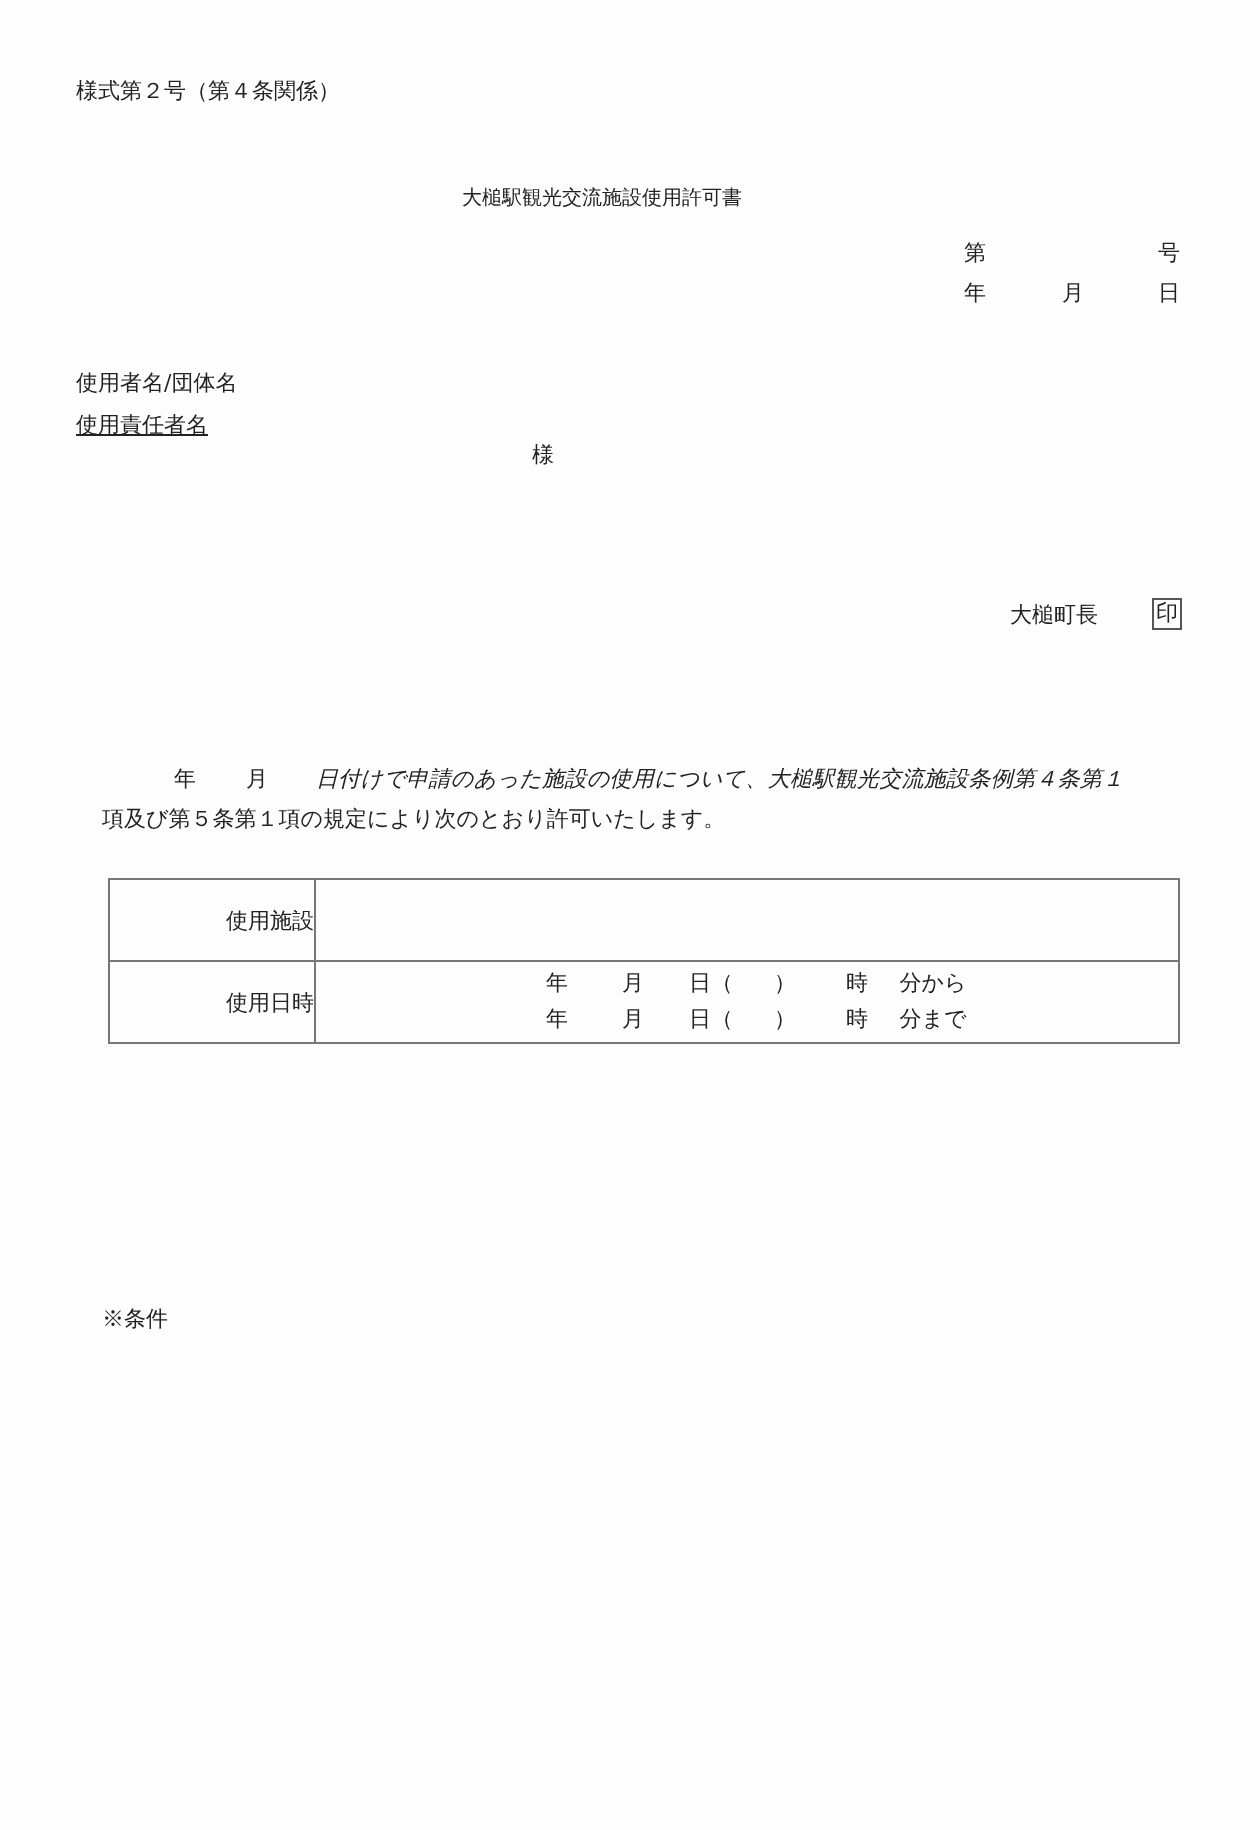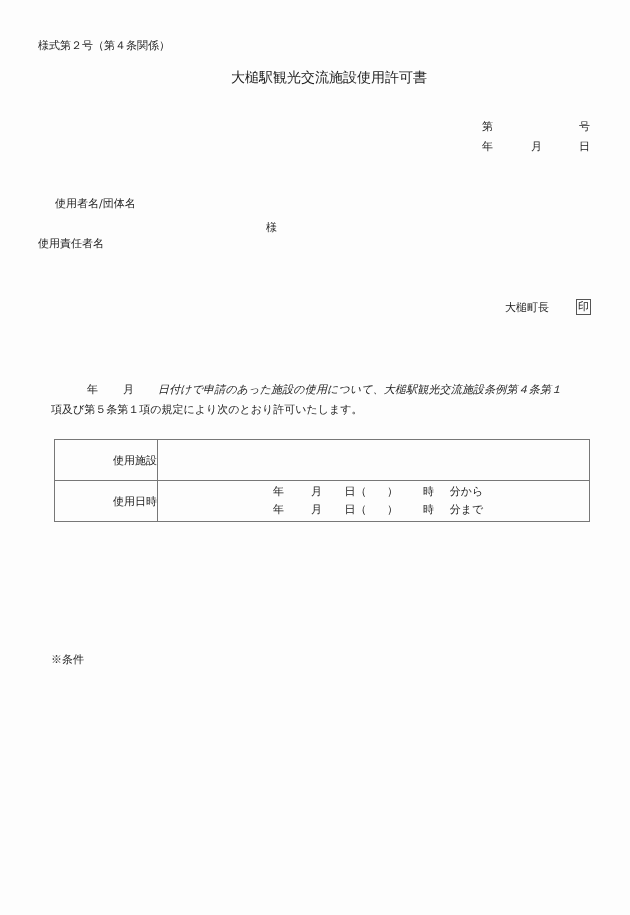--- a/index.html
+++ b/index.html
@@ -11,30 +11,30 @@
   table.form td { border:1px solid #777; height:40px; padding:0; font-size:11px; }
   td.label { width:102px; text-align:right; }
   td.val { text-align:center; }
   .dt-line { display:flex; justify-content:center; gap:0; line-height:18px; }
   .dt-line span { display:inline-block; }
 </style>
 </head>
 <body>
 
 <div class="abs" style="left:38px;top:38px;text-align:center;">様式第２号（第４条関係）</div>
-<div class="abs" style="left:231px;top:69px;font-size:14px;">大槌駅観光交流施設使用許可書</div>
+<div class="abs" style="left:231px;top:92px;font-size:10px;">大槌駅観光交流施設使用許可書</div>
 
 <div class="abs" style="left:482px;top:119px;">第</div>
 <div class="abs" style="left:579px;top:119px;">号</div>
 <div class="abs" style="left:482px;top:139px;">年</div>
 <div class="abs" style="left:531px;top:139px;">月</div>
 <div class="abs" style="left:579px;top:139px;">日</div>
 
-<div class="abs" style="left:38px;top:196px;margin-left:17px;">使用者名/団体名</div>
-<div class="abs" style="left:38px;top:236px;">使用責任者名</div>
+<div class="abs" style="left:38px;top:184px;">使用者名/団体名</div>
+<div class="abs" style="left:38px;top:205px;text-decoration:underline;">使用責任者名</div>
 <div class="abs" style="left:266px;top:220px;">様</div>
 
 <div class="abs" style="left:505px;top:300px;">大槌町長</div>
 <div class="abs stamp" style="left:576px;top:299px;">印</div>
 
 <div class="abs" style="left:87px;top:382px;">年</div>
 <div class="abs" style="left:123px;top:382px;">月</div>
 <div class="abs" style="left:158px;top:382px;letter-spacing:0.15px;font-style:italic;">日付けで申請のあった施設の使用について、大槌駅観光交流施設条例第４条第１</div>
 <div class="abs" style="left:51px;top:402px;">項及び第５条第１項の規定により次のとおり許可いたします。</div>
 

